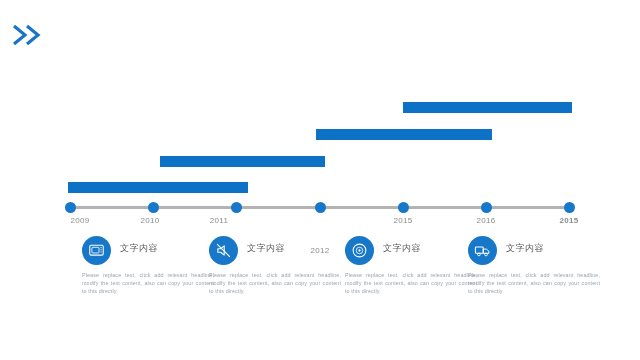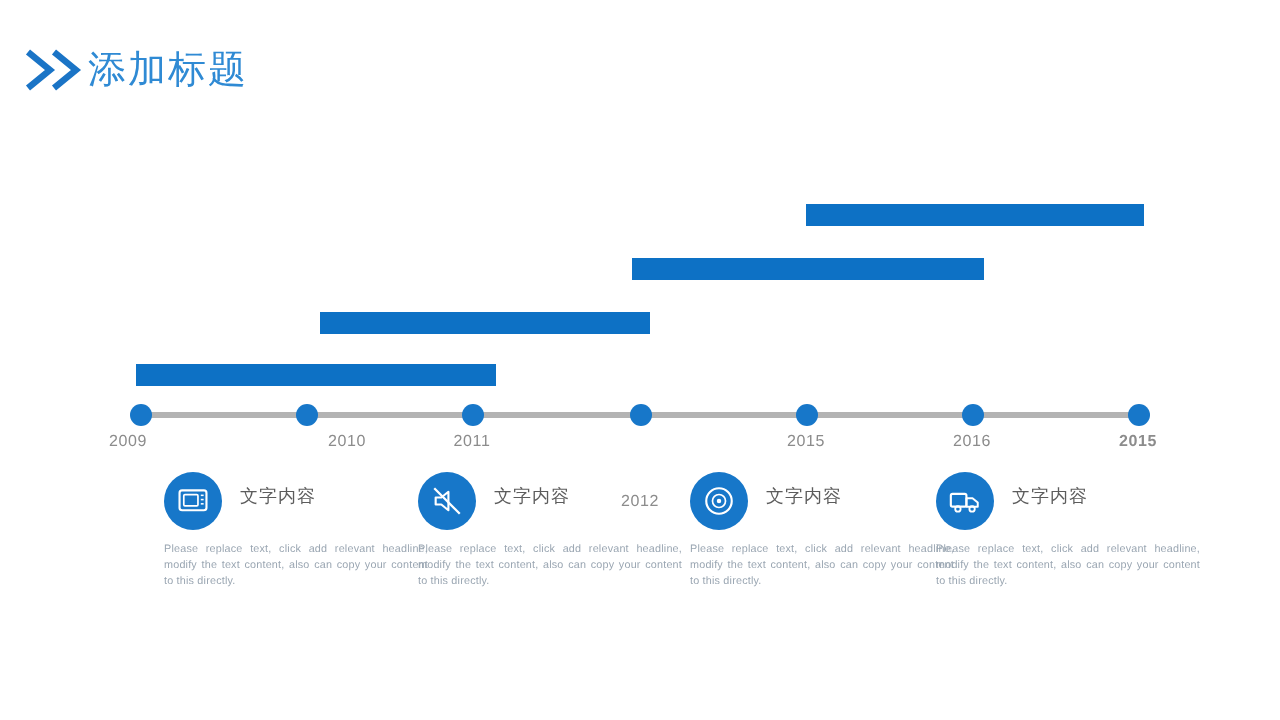--- a/index.html
+++ b/index.html
@@ -146,42 +146,41 @@
 </head>
 <body>
 
 <div id="slide-header">
   <div id="chevron-icon">
     <svg width="34" height="22" viewBox="0 0 34 22">
       <path d="M2 2 L13 11 L2 20" fill="none" stroke="#1a74c6" stroke-width="3.2"></path>
       <path d="M15 2 L26 11 L15 20" fill="none" stroke="#1a74c6" stroke-width="3.2"></path>
     </svg>
   </div>
-  <div id="page-title">添加标题</div>
 </div>
 
 <div id="gantt-chart">
   <div class="gantt-bar" style="left: 403px; width: 169px; top: 12px; background: rgb(13, 113, 197);"></div>
   <div class="gantt-bar" style="left: 316px; width: 176px; top: 39px; background: rgb(13, 113, 197);"></div>
   <div class="gantt-bar" style="left: 160px; width: 165px; top: 66px; background: rgb(13, 113, 197);"></div>
   <div class="gantt-bar" style="left: 68px; width: 180px; top: 92px; background: rgb(13, 113, 197);"></div>
 </div>
 
 <div id="timeline-axis">
   <div id="axis-line" style="left: 70px; width: 499px; background: rgb(179, 179, 179);"></div>
   <div class="axis-node" style="left: 64.5px; background: rgb(23, 119, 201);"></div>
   <div class="axis-node" style="left: 147.5px; background: rgb(23, 119, 201);"></div>
   <div class="axis-node" style="left: 230.5px; background: rgb(23, 119, 201);"></div>
   <div class="axis-node" style="left: 314.5px; background: rgb(23, 119, 201);"></div>
   <div class="axis-node" style="left: 397.5px; background: rgb(23, 119, 201);"></div>
   <div class="axis-node" style="left: 480.5px; background: rgb(23, 119, 201);"></div>
   <div class="axis-node" style="left: 563.5px; background: rgb(23, 119, 201);"></div>
-  <div class="axis-label" style="left: 44px;">2009</div>
-  <div class="axis-label" style="left: 143px; text-align: right;">2010</div>
-  <div class="axis-label" style="left: 216px;">2011</div>
+  <div class="axis-label" style="left: 60px;">2009</div>
+  <div class="axis-label" style="left: 130px;">2010</div>
+  <div class="axis-label" style="left: 199px;">2011</div>
   <div class="axis-label" style="left: 300px; margin-top: 30px;">2012</div>
   <div class="axis-label" style="left: 383px;">2015</div>
   <div class="axis-label" style="left: 466px;">2016</div>
   <div class="axis-label" style="left: 549px; font-weight: bold;">2015</div>
 </div>
 
 <div id="content-columns">
 
   <div class="content-column" style="left:82px;">
     <div class="column-head">

